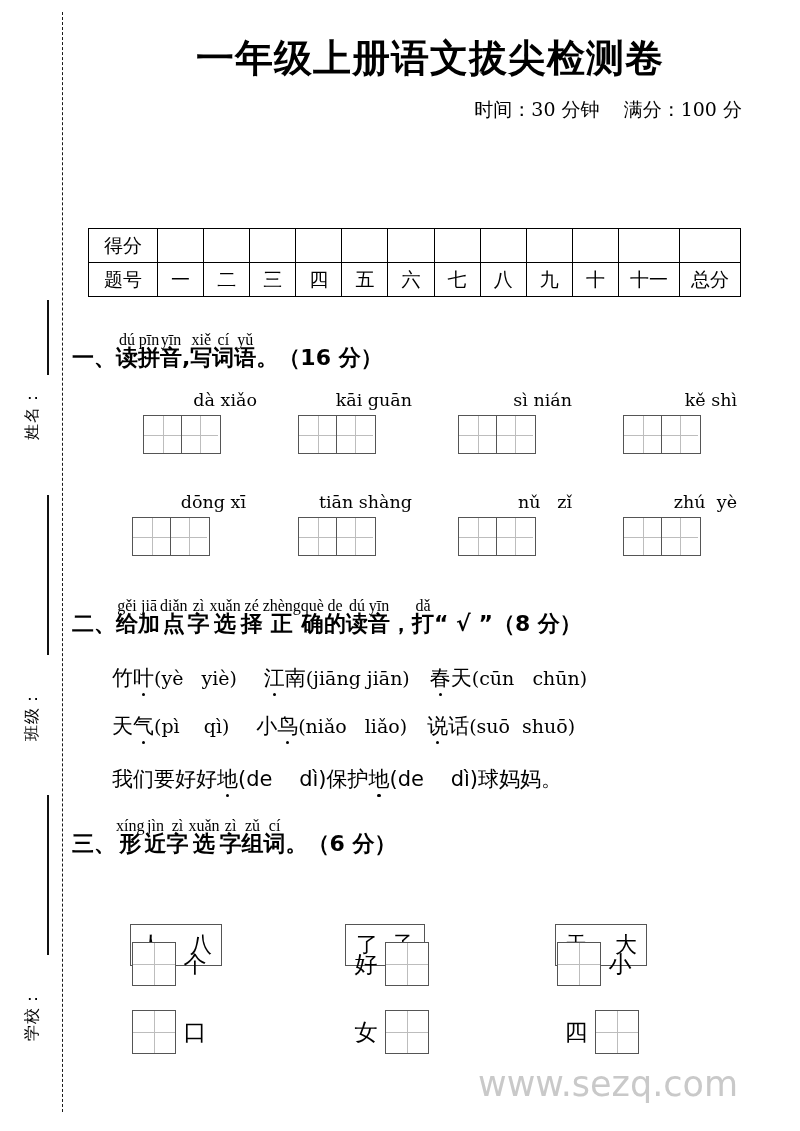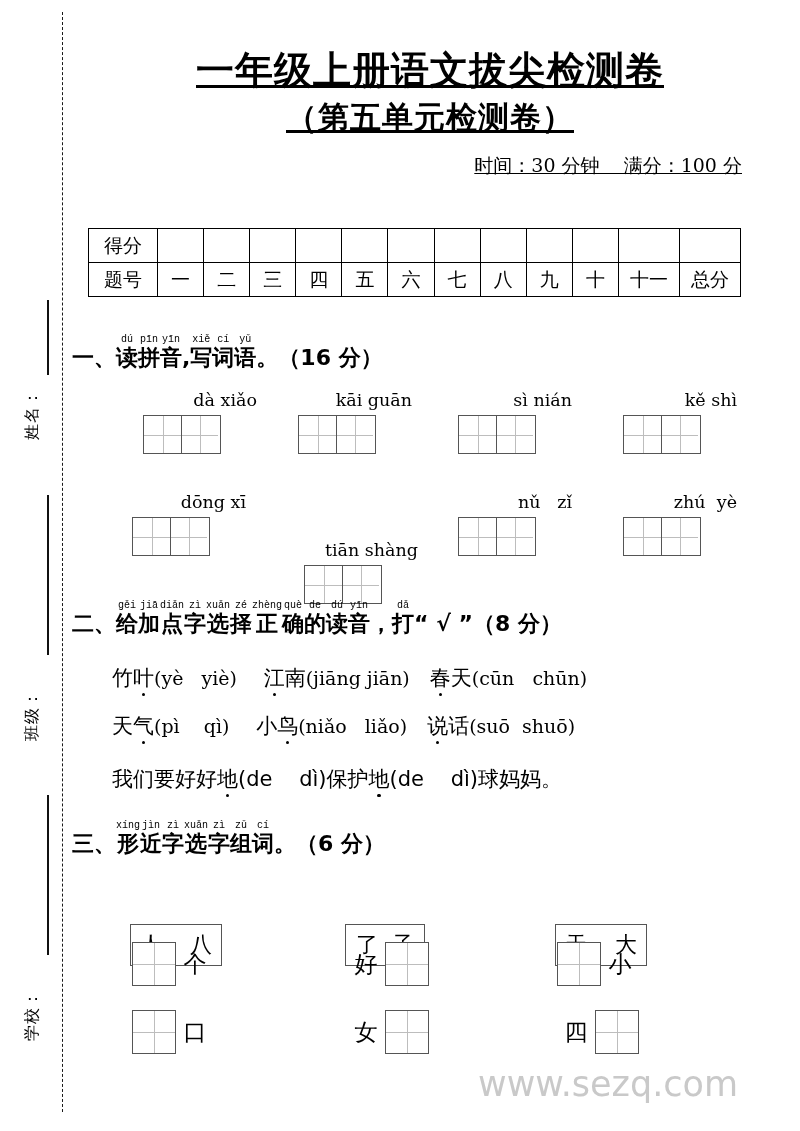--- a/index.html
+++ b/index.html
@@ -43,23 +43,22 @@
     font-family: "DejaVu Sans", "Liberation Sans", sans-serif;
     letter-spacing: 1px;
     transform-origin: center center;
     transform: translateX(-52px) rotate(-90deg);
     white-space: nowrap;
   }
 
   
   #doc-header {
     position: absolute;
-    left: 80px; top: 48px;
+    left: 80px; top: 36px;
     width: 700px;
-    text-decoration: underline;
   }
   .main-title {
     font-family: "DejaVu Sans", "Liberation Sans", sans-serif;
     font-weight: bold;
     font-size: 38px;
     text-align: center;
     letter-spacing: 1px;
     line-height: 1.18;
     margin: 0;
   }
@@ -118,23 +117,23 @@
     line-height: 1;
   }
   .ruby {
     display: inline-block;
     text-align: center;
     vertical-align: bottom;
     line-height: 1;
   }
   .ruby .pin {
     display: block;
-    font-family: Liberation Mono, monospace;
+    font-family: Liberation Serif, serif;
     font-weight: normal;
-    font-size: 10px;
+    font-size: 16px;
     line-height: 11px;
     letter-spacing: 0px;
     white-space: nowrap;
   }
   .ruby .han {
     display: block;
     font-size: 22px;
     line-height: 25px;
   }
   .sec-tail {
@@ -254,21 +253,20 @@
 
   <div class="margin-rule" style="top:495px;height:160px;"></div>
   <div class="margin-label" style="top:705px;">班级：</div>
 
   <div class="margin-rule" style="top:795px;height:160px;"></div>
   <div class="margin-label" style="top:1005px;">学校：</div>
 </div>
 
 <div id="doc-header">
   <div class="main-title">一年级上册语文拔尖检测卷</div>
-  <div class="sub-title">（第五单元检测卷）</div>
   <div class="exam-meta">时间：30 分钟    满分：100 分</div>
 </div>
 
 <div id="score-table-wrap">
   <table class="score-table">
     <tbody>
       <tr>
         <td class="rowhead">得分</td>
         <td></td>
         <td></td>
@@ -352,21 +350,21 @@
     <div class="pw-item" style="left: 24px; width: 150px;">
       <div class="pw-pin">dōng xī</div>
       <div style="display: flex; justify-content: center;">
         <div class="grid-box" style="height: 37px; width: 75.3px;">
           <div class="grid-cell" style="width: 37px; height: 37px;"></div>
           <div class="grid-cell" style="width: 37px; height: 37px;"></div>
           <div style="clear: both;"></div>
         </div>
       </div>
     </div>
-    <div class="pw-item" style="left: 196px; width: 150px; margin-top: 48px;">
+    <div class="pw-item" style="left: 190px; width: 150px;">
       <div class="pw-pin">tiān shàng</div>
       <div style="display: flex; justify-content: center;">
         <div class="grid-box" style="height: 37px; width: 75.3px;">
           <div class="grid-cell" style="width: 37px; height: 37px;"></div>
           <div class="grid-cell" style="width: 37px; height: 37px;"></div>
           <div style="clear: both;"></div>
         </div>
       </div>
     </div>
     <div class="pw-item" style="left: 350px; width: 150px;">

